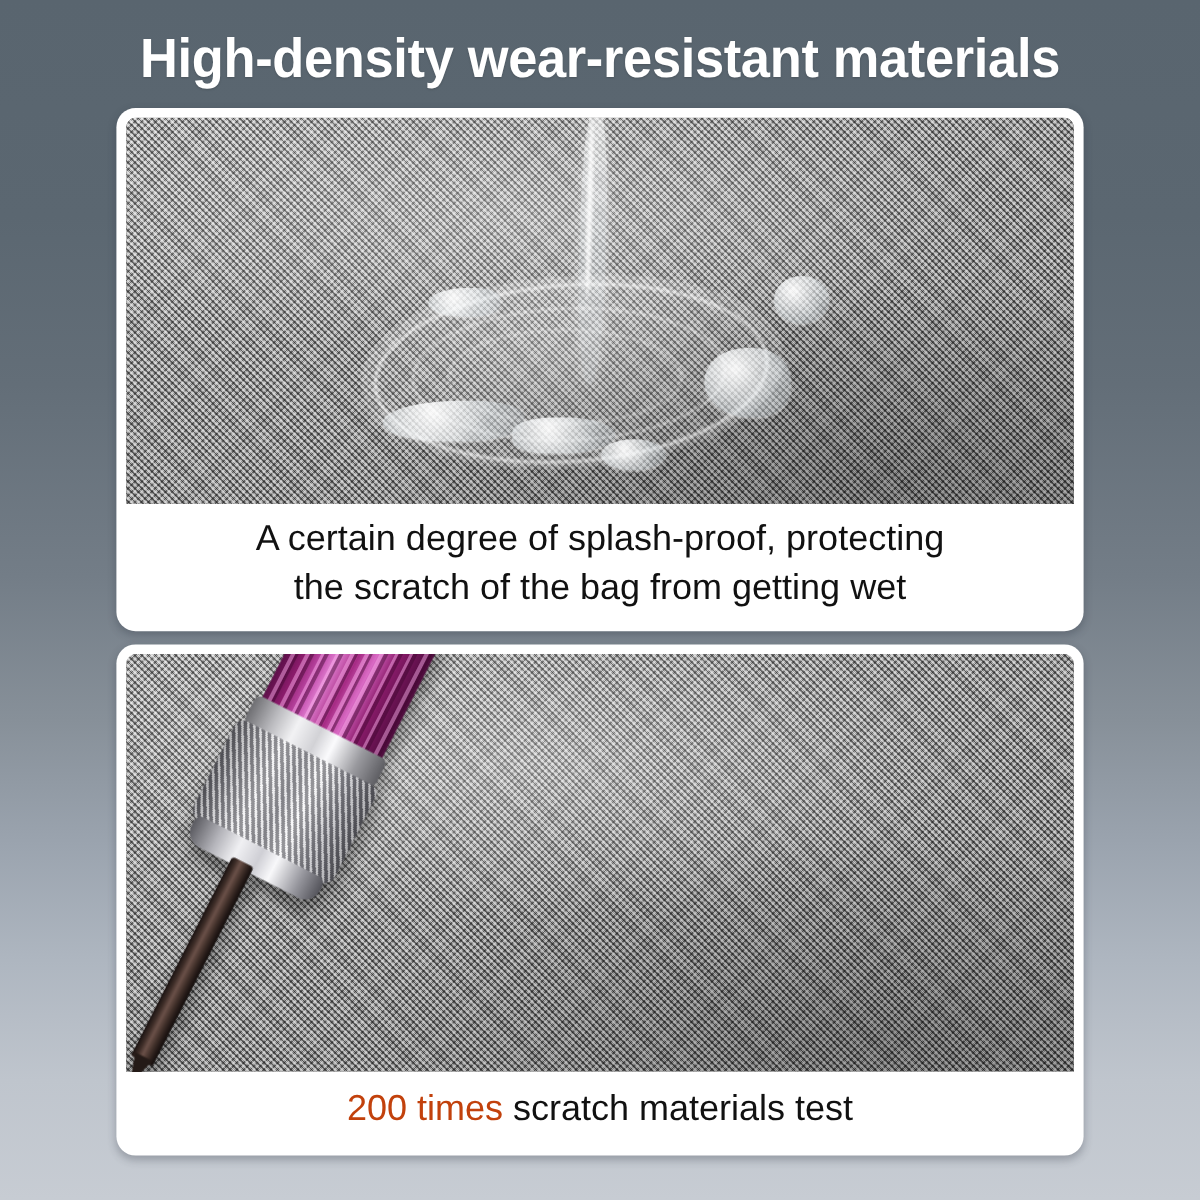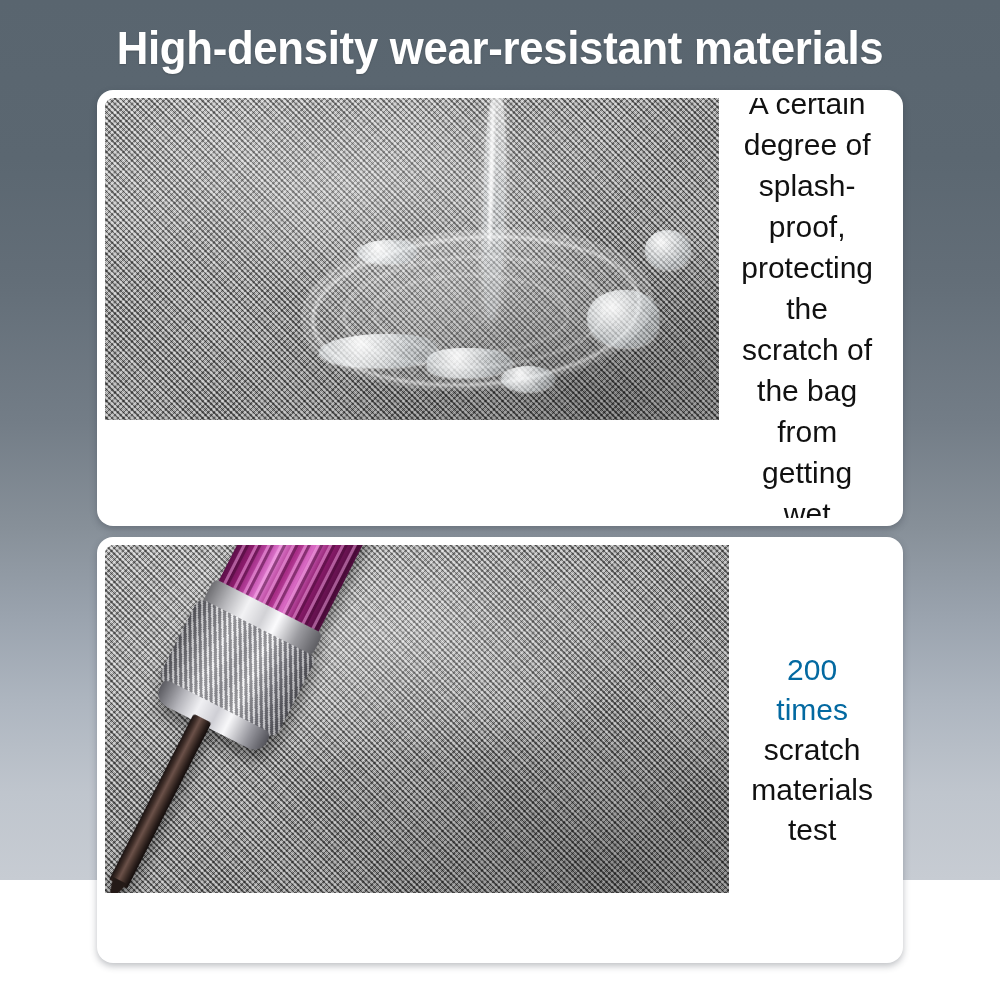--- a/index.html
+++ b/index.html
@@ -6,21 +6,21 @@
   * { margin:0; padding:0; box-sizing:border-box; }
 
   html, body {
     width:1000px; height:1000px;
     overflow:hidden;
     font-family:"Liberation Sans", sans-serif;
   }
 
   #page {
     position:relative;
-    width:1000px; height:880px;
+    width:1000px; height:1000px;
     background:linear-gradient(180deg,
         #59656f   0%,
         #5b6771  18%,
         #636e78  32%,
         #737d87  48%,
         #879099 60%,
         #9aa3ae  70%,
         #aeb6c0  80%,
         #bfc5cd  90%,
         #c7ccd3 100%);
@@ -52,21 +52,21 @@
     overflow:hidden;
   }
   #card-1 { top:90px;  height:436px; }
   #card-2 { top:537px; height:426px; }
 
   .card-inner {
     width:100%; height:100%;
     border-radius:9px;
     overflow:hidden;
     display:flex;
-    flex-direction:row;
+    flex-direction:column;
     background:#ffffff;
   }
 
   
   .photo {
     position:relative;
     width:100%;
     overflow:hidden;
     background:#9a9a9a;
   }
@@ -240,21 +240,21 @@
     background:#ffffff;
     display:flex;
     align-items:center;
     justify-content:center;
     text-align:center;
     color:#111111;
     padding:0 22px;
   }
   #caption-1 { font-size:30px; line-height:41px; }
   #caption-2 { font-size:30px; line-height:40px; }
-  .hl { color:#0369a1; }
+  .hl { color:#c2410c; }
 </style>
 </head>
 <body>
 
 <div id="page">
 
   <div id="title">High-density wear-resistant materials</div>
 
   <div class="card" id="card-1">
     <div class="card-inner">

